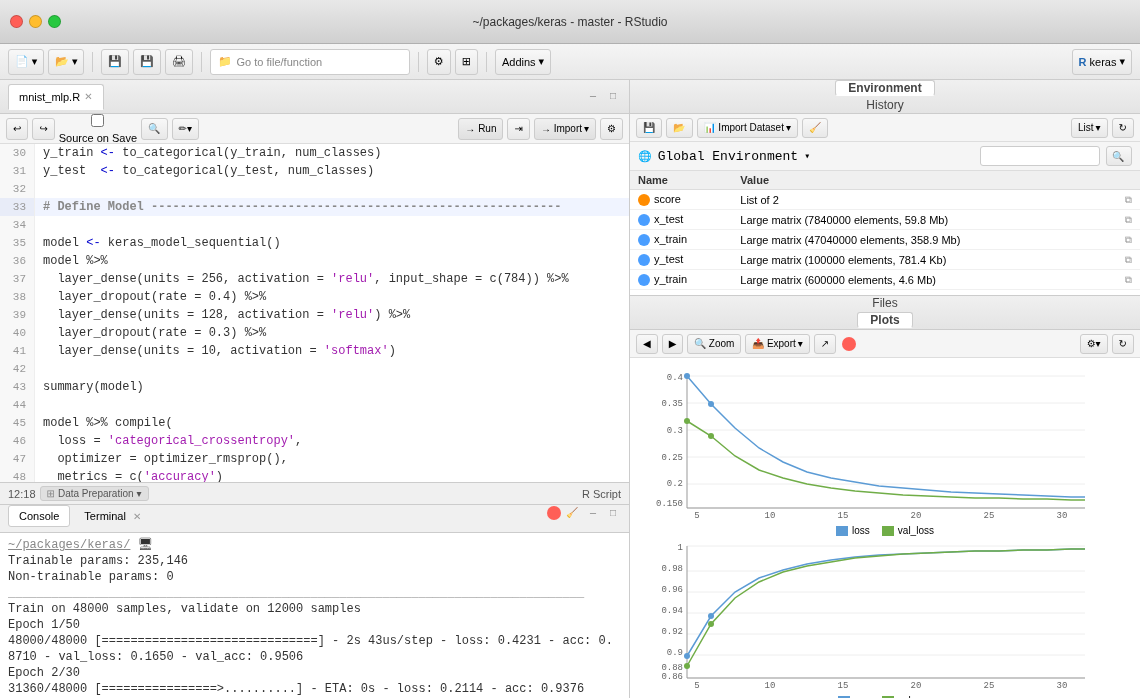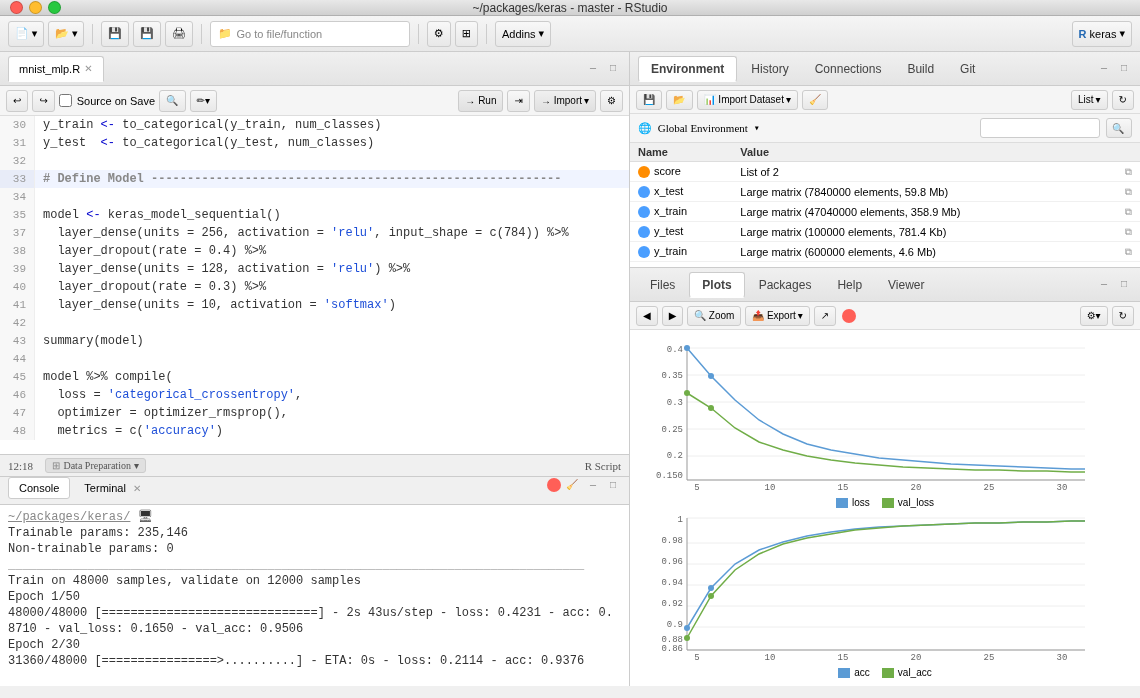--- a/index.html
+++ b/index.html
@@ -1,20 +1,20 @@
 <!DOCTYPE html>
 <html><head>
   <meta charset="utf-8">
   <style>
     * { margin: 0; padding: 0; box-sizing: border-box; }
     body { width: 1140px; height: 698px; background: #f0f0f0; font-family: 'Menlo', 'Monaco', 'Courier New', monospace; font-size: 12px; overflow: hidden; }
 
     
     .titlebar {
-      height: 16px;
+      height: 44px;
       background: linear-gradient(to bottom, #e8e8e8, #d0d0d0);
       display: flex; align-items: center; justify-content: center;
       border-bottom: 1px solid #b0b0b0;
       position: relative;
     }
     .titlebar-buttons { position: absolute; left: 10px; display: flex; gap: 6px; }
     .tb-btn { width: 13px; height: 13px; border-radius: 50%; border: 1px solid rgba(0,0,0,0.2); }
     .tb-close { background: #ff5f57; }
     .tb-min { background: #ffbd2e; }
     .tb-max { background: #28c840; }
@@ -68,46 +68,46 @@
     .editor-toolbar-btn {
       height: 22px; padding: 0 6px;
       background: linear-gradient(to bottom, #f8f8f8, #e8e8e8);
       border: 1px solid #ccc; border-radius: 3px;
       font-size: 10px; cursor: pointer; display: flex; align-items: center; gap: 2px;
       font-family: -apple-system, sans-serif;
     }
     .run-btn { background: linear-gradient(to bottom, #f0f0f0, #e0e0e0); }
     .source-btn { background: linear-gradient(to bottom, #f0f0f0, #e0e0e0); }
     .editor-toolbar-spacer { flex: 1; }
-    .source-save-cb { display: flex; align-items: center; gap: 5px; font-size: 11px; font-family: -apple-system, sans-serif; }
+    .source-save-cb { display: flex; align-items: center; gap: 5px; font-size: 11px; font-family: -apple-system, sans-serif; flex-direction: column; }
 
     
     .code-editor {
       flex: 1; overflow: auto; background: white; padding: 0;
       font-size: 12px; line-height: 18px;
     }
     .code-line {
       display: flex; min-height: 18px;
     }
     .line-num {
       width: 35px; min-width: 35px; text-align: right; padding-right: 8px;
       color: #999; background: #f8f8f8; border-right: 1px solid #eee;
       user-select: none; font-size: 11px; line-height: 18px;
     }
     .line-content { padding-left: 8px; white-space: pre; color: #333; line-height: 18px; }
     .kw { color: #0000cc; }
-    .str { color: #1d4ed8; }
+    .str { color: #a21caf; }
     .comment { color: #888; font-weight: bold; }
     .pipe { color: #333; }
 
     
     .status-bar {
       height: 22px; background: #f0f0f0; border-top: 1px solid #ccc;
-      display: flex; align-items: center; padding: 0 8px; gap: 12px;
-      font-size: 11px; font-family: Liberation Serif, serif; color: #555;
+      display: flex; align-items: center; padding: 0 8px; gap: 4px;
+      font-size: 11px; font-family: Liberation Sans, sans-serif; color: #555;
     }
     .status-section-label {
       background: #e0e0e0; border: 1px solid #ccc; border-radius: 3px;
       padding: 1px 6px; font-size: 10px; display: flex; align-items: center; gap: 3px;
     }
 
     
     .console-area { height: 210px; display: flex; flex-direction: column; border-top: 1px solid #ccc; }
     .console-tab-bar {
       height: 28px; background: #f0f0f0; border-bottom: 1px solid #ccc;
@@ -130,21 +130,21 @@
       margin-left: auto;
     }
 
     
     .right-panel { flex: 1; display: flex; flex-direction: column; }
 
     
     .env-panel { height: 240px; border-bottom: 1px solid #ccc; display: flex; flex-direction: column; }
     .panel-tab-bar {
       height: 34px; background: linear-gradient(to bottom, #f0f0f0, #e4e4e4);
-      border-bottom: 1px solid #ccc; display: flex; align-items: center; padding: 0 8px; gap: 2px;
+      border-bottom: 1px solid #ccc; display: flex; align-items: center; padding: 0 8px; gap: 2px; flex-direction: column;
     }
     .panel-tab {
       height: 26px; padding: 0 12px; font-size: 12px; cursor: pointer;
       display: flex; align-items: center; border-radius: 3px;
       font-family: -apple-system, sans-serif; color: #444;
     }
     .panel-tab.active {
       background: white; border: 1px solid #ccc; border-bottom-color: white; font-weight: bold;
     }
     .panel-toolbar {
@@ -287,20 +287,24 @@
         </div>
         <div class="code-line">
           <span class="line-num">34</span>
           <span class="line-content"> </span>
         </div>
         <div class="code-line">
           <span class="line-num">35</span>
           <span class="line-content">model <span class="kw">&lt;-</span> keras_model_sequential()</span>
         </div>
         <div class="code-line">
+          <span class="line-num">36</span>
+          <span class="line-content">model <span class="pipe">%&gt;%</span></span>
+        </div>
+        <div class="code-line">
           <span class="line-num">37</span>
           <span class="line-content">  layer_dense(units = 256, activation = <span class="str">'relu'</span>, input_shape = c(784)) <span class="pipe">%&gt;%</span></span>
         </div>
         <div class="code-line">
           <span class="line-num">38</span>
           <span class="line-content">  layer_dropout(rate = 0.4) <span class="pipe">%&gt;%</span></span>
         </div>
         <div class="code-line">
           <span class="line-num">39</span>
           <span class="line-content">  layer_dense(units = 128, activation = <span class="str">'relu'</span>) <span class="pipe">%&gt;%</span></span>
@@ -425,21 +429,21 @@
         <button class="panel-toolbar-btn">🧹</button>
         <div style="flex:1"></div>
         <button class="panel-toolbar-btn">
           <span>List</span> ▾
         </button>
         <button class="panel-toolbar-btn">↻</button>
       </div>
 
       <div style="background:#f5f5f5;border-bottom:1px solid #ddd;padding:4px 8px;display:flex;align-items:center;gap:6px">
         <span style="color:#4a9eff;font-size:11px">🌐</span>
-        <span style="font-size:11px;font-family:Liberation Serif, serif">Global Environment</span>
+        <span style="font-size:13px;font-family:Liberation Mono, monospace">Global Environment</span>
         <span style="font-size:10px">▾</span>
         <div style="flex:1"></div>
         <input class="search-box" type="text" style="">
         <button class="panel-toolbar-btn">🔍</button>
       </div>
 
       <div class="env-content">
         <table class="env-table">
           <thead>
             <tr>

